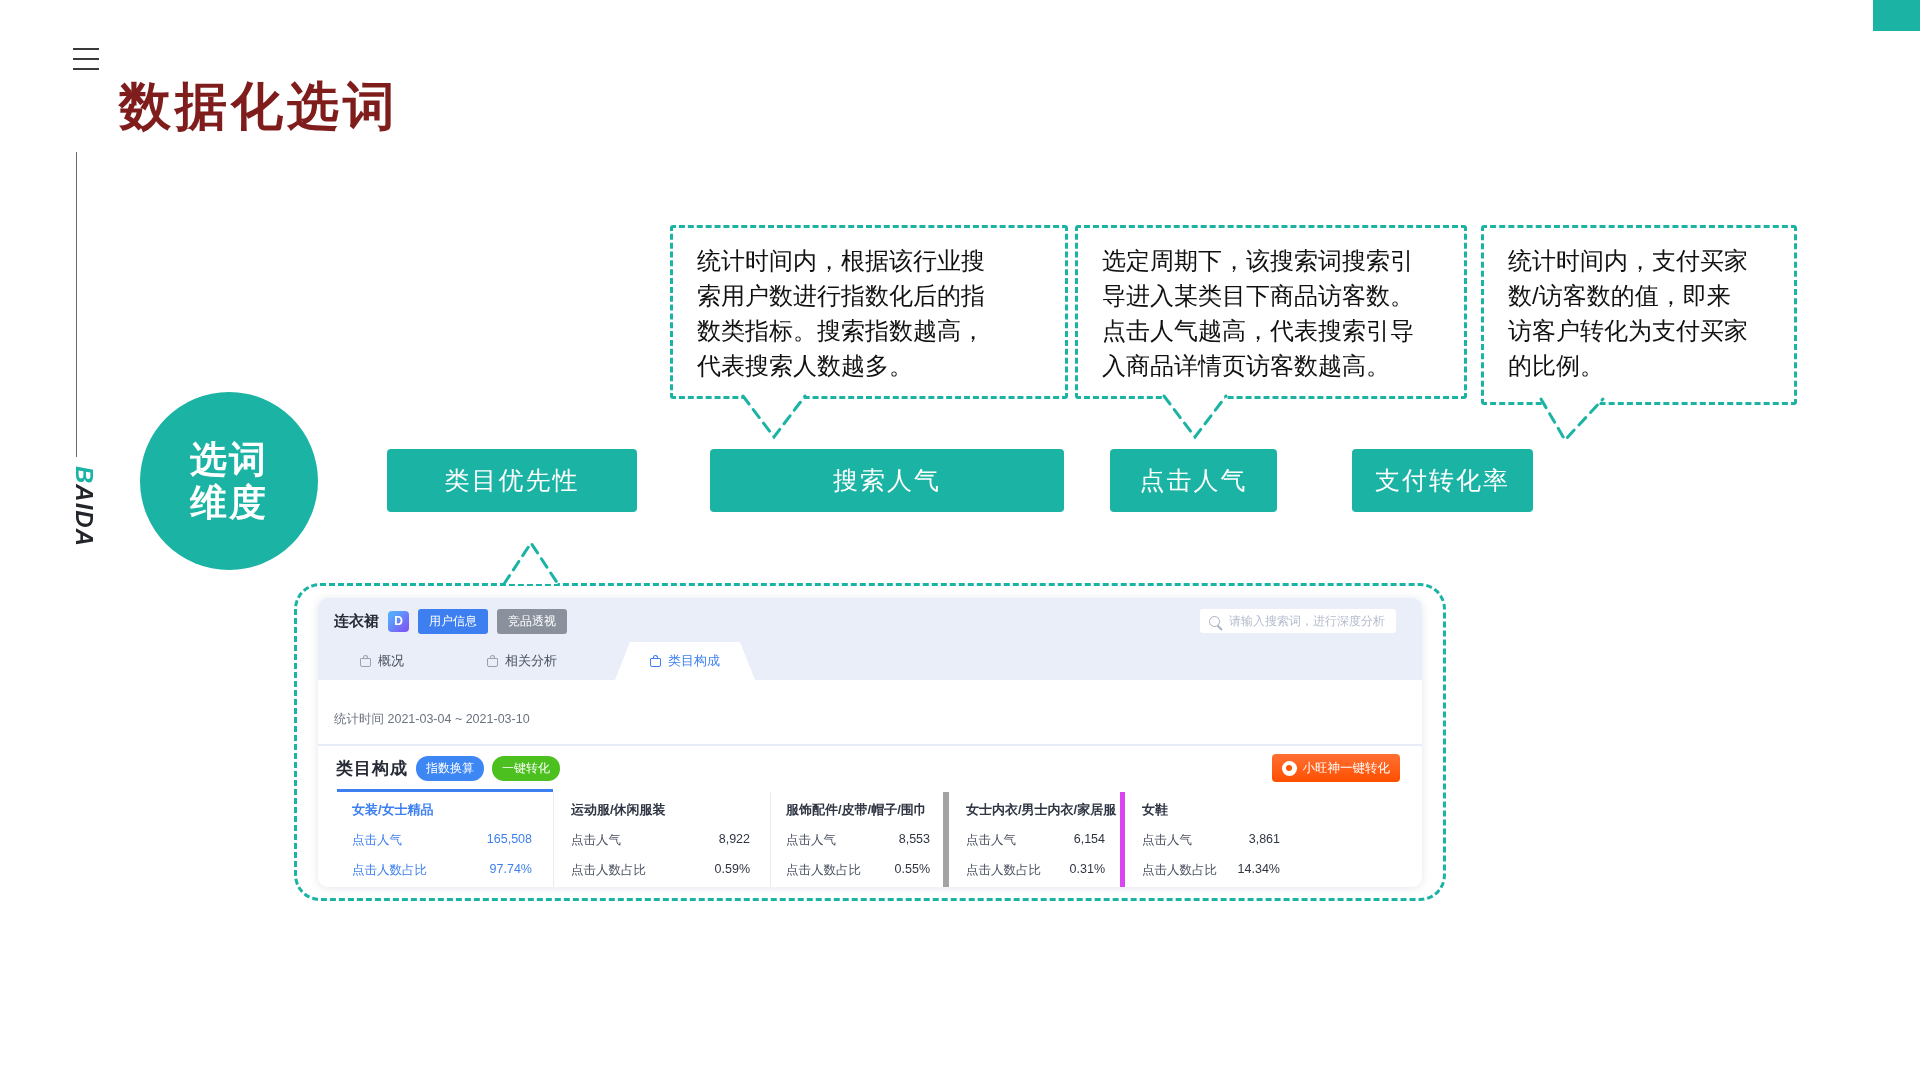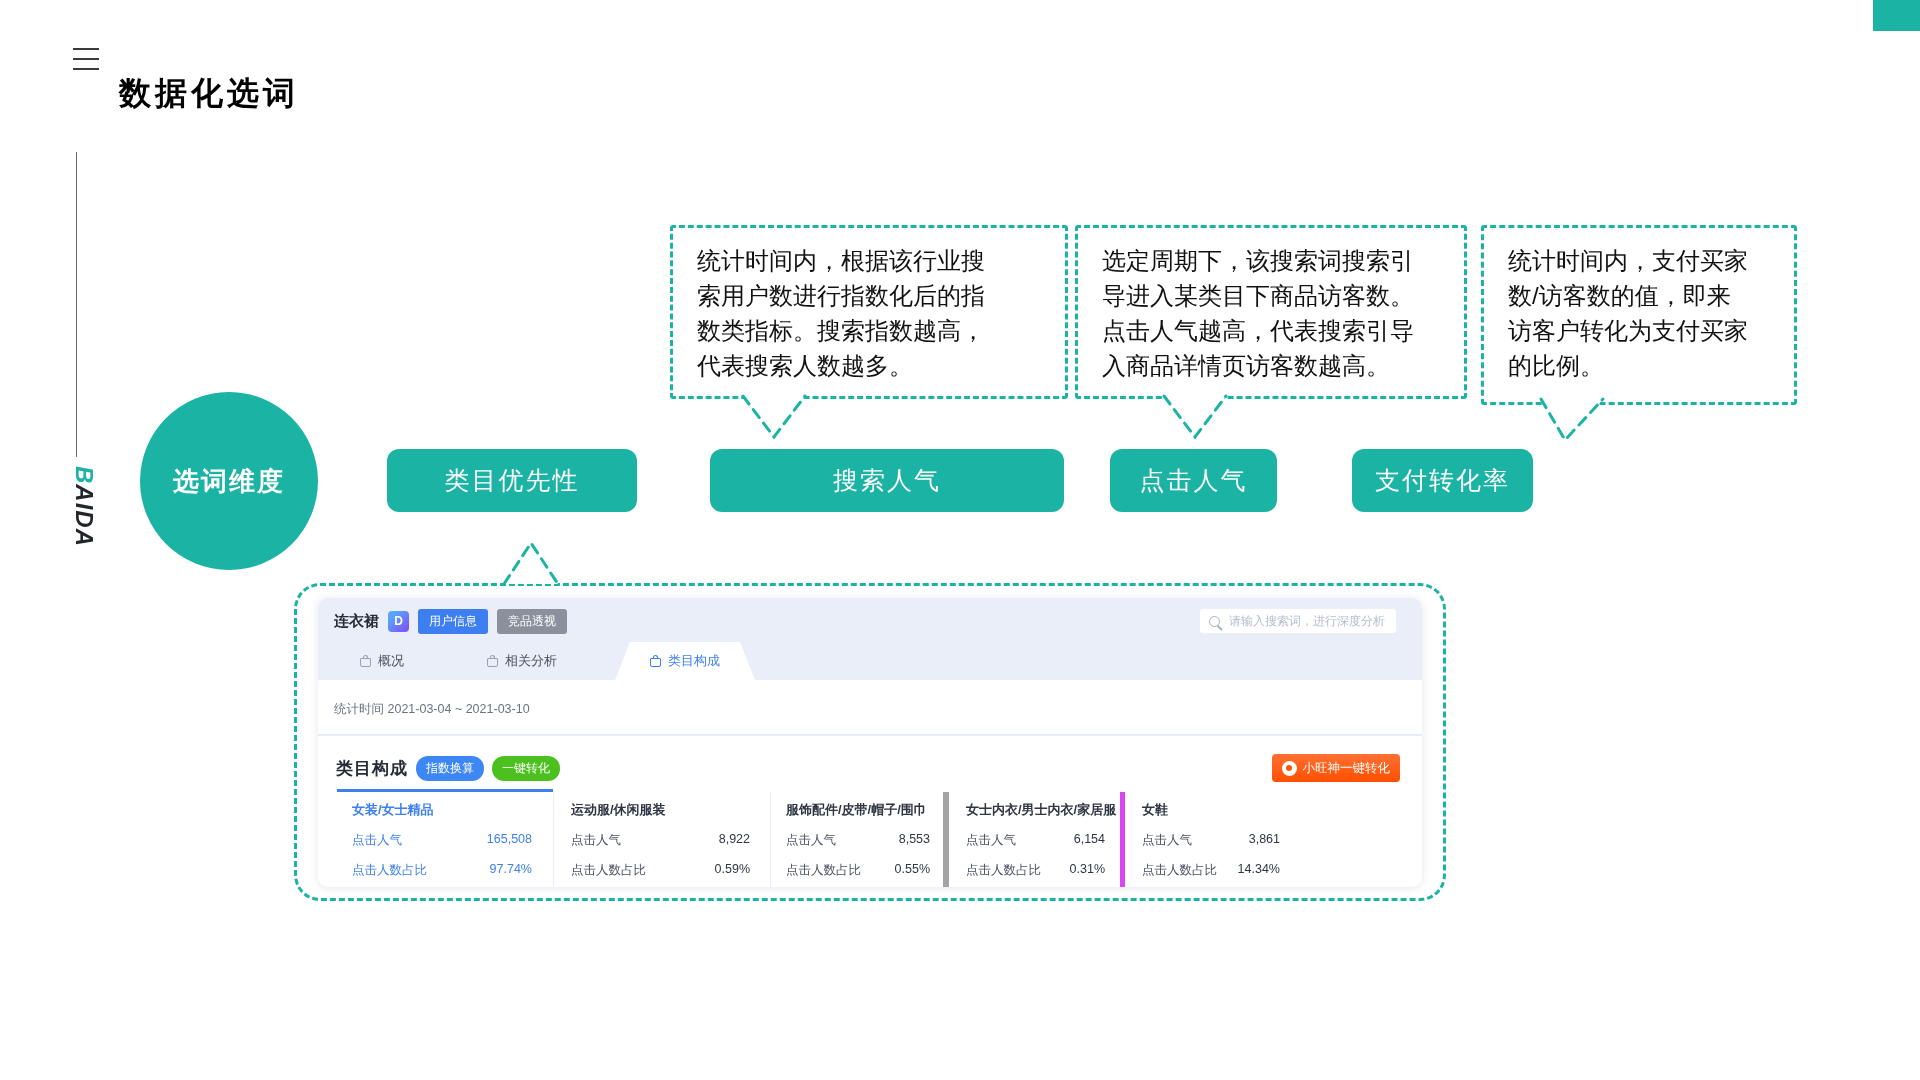--- a/index.html
+++ b/index.html
@@ -5,41 +5,41 @@
   html,body{margin:0;padding:0;}
   body{
     width:1920px;height:1080px;position:relative;overflow:hidden;background:#ffffff;
     font-family:"Liberation Sans","DejaVu Sans",sans-serif;
   }
   .abs{position:absolute;}
 
   
   .hamburger{left:73px;top:48px;width:26px;height:22px;display:flex;flex-direction:column;justify-content:space-between;cursor:pointer;}
   .hamburger span{display:block;height:2px;background:#3a3a3a;}
-  .page-title{left:119px;top:72px;margin:0;font-size:32px;font-weight:bold;color:#000000;letter-spacing:4px;}
+  .page-title{left:119px;top:72px;margin:0;font-size:52px;font-weight:bold;color:#7f1d1d;letter-spacing:4px;}
   .corner-square{right:0;top:0;width:47px;height:31px;background:#1bb3a4;}
   .v-line{left:76px;top:152px;width:1px;height:305px;background:#6a6a6a;}
   .brand{left:28px;top:500px;width:104px;height:36px;transform:rotate(90deg);font-size:24px;font-weight:bold;font-style:italic;letter-spacing:1px;color:#22262b;}
   .brand .brand-b{color:#1bb3a4;}
 
   
   .circle{left:140px;top:392px;width:178px;height:178px;border-radius:50%;background:#1bb3a4;
-    display:flex;align-items:center;justify-content:center;color:#fff;
-    font-size:26px;font-weight:bold;line-height:43px;letter-spacing:2px;}
+    display:flex;flex-direction:column;align-items:center;justify-content:center;color:#fff;
+    font-size:37px;font-weight:bold;line-height:43px;letter-spacing:2px;}
 
   
   .bubble{border:3px dashed #1bb3a4;border-radius:3px;box-sizing:border-box;background:#fff;
     padding:15px 24px;font-size:24px;line-height:35px;color:#111;white-space:pre-line;}
   .bubble.b1{left:670px;top:225px;width:398px;height:174px;}
   .bubble.b2{left:1075px;top:225px;width:392px;height:174px;}
   .bubble.b3{left:1481px;top:225px;width:316px;height:180px;}
   .tail{position:absolute;z-index:3;}
 
   
-  .dim-btn{top:449px;height:63px;background:#1bb3a4;border-radius:12px;color:#fff;font-size:25px;
+  .dim-btn{top:449px;height:63px;background:#1bb3a4;border-radius:4px;color:#fff;font-size:25px;
     display:flex;align-items:center;justify-content:center;letter-spacing:2px;cursor:pointer;}
   .dim-btn.d1{left:387px;width:250px;}
   .dim-btn.d2{left:710px;width:354px;}
   .dim-btn.d3{left:1110px;width:167px;}
   .dim-btn.d4{left:1352px;width:181px;}
 
   
   .panel{left:294px;top:583px;width:1152px;height:318px;border:3px dashed #1bb3a4;border-radius:26px;box-sizing:border-box;background:#fff;}
   .shot{left:318px;top:598px;width:1104px;height:289px;background:#fff;border-radius:10px;overflow:hidden;
     box-shadow:0 1px 8px rgba(70,90,130,.15);font-size:12px;color:#333;}
@@ -63,21 +63,21 @@
   .tab{position:absolute;top:0;height:38px;display:flex;align-items:center;gap:7px;font-size:13px;color:#4a5160;cursor:pointer;}
   .tab.t1{left:42px;}
   .tab.t2{left:169px;}
   .tab.active{left:297px;width:140px;background:#fff;justify-content:center;color:#3d7ff0;
     clip-path:polygon(15px 0,125px 0,140px 100%,0 100%);}
   .bag-icon{position:relative;width:11px;height:9px;border:1.5px solid currentColor;border-radius:1px 1px 2px 2px;display:inline-block;box-sizing:border-box;margin-top:3px;}
   .bag-icon::before{content:"";position:absolute;left:1.5px;top:-4px;width:3px;height:3px;border:1.5px solid currentColor;border-bottom:none;border-radius:3px 3px 0 0;}
   .tab .bag-icon{color:#9aa2b1;}
   .tab.active .bag-icon{color:#3d7ff0;}
 
-  .time-row{position:absolute;left:0;top:86px;width:100%;height:52px;box-sizing:border-box;
+  .time-row{position:absolute;left:0;top:96px;width:100%;height:52px;box-sizing:border-box;
     border-bottom:2px solid #e7ecf6;display:flex;align-items:center;padding:0 25px 0 16px;}
   .time-label{font-size:12.5px;color:#6b7280;}
   .controls{margin-left:auto;display:flex;align-items:center;gap:7px;}
   .pbtn{height:26px;min-width:33px;box-sizing:border-box;padding:0 8px;border:1px solid #d9dee8;border-radius:3px;
     background:#fff;font-size:12px;color:#333;display:flex;align-items:center;justify-content:center;cursor:pointer;}
   .pbtn.active{background:#3d7ff0;border-color:#3d7ff0;color:#fff;}
   .pbtn.pager{color:#c3c9d4;font-size:14px;}
   .terminal{margin-left:18px;display:flex;align-items:center;gap:8px;font-size:12.5px;color:#333;cursor:pointer;}
   .caret-down{width:7px;height:7px;border-right:1.5px solid #a0a8b8;border-bottom:1.5px solid #a0a8b8;transform:rotate(45deg);display:inline-block;margin-top:-4px;}
 

